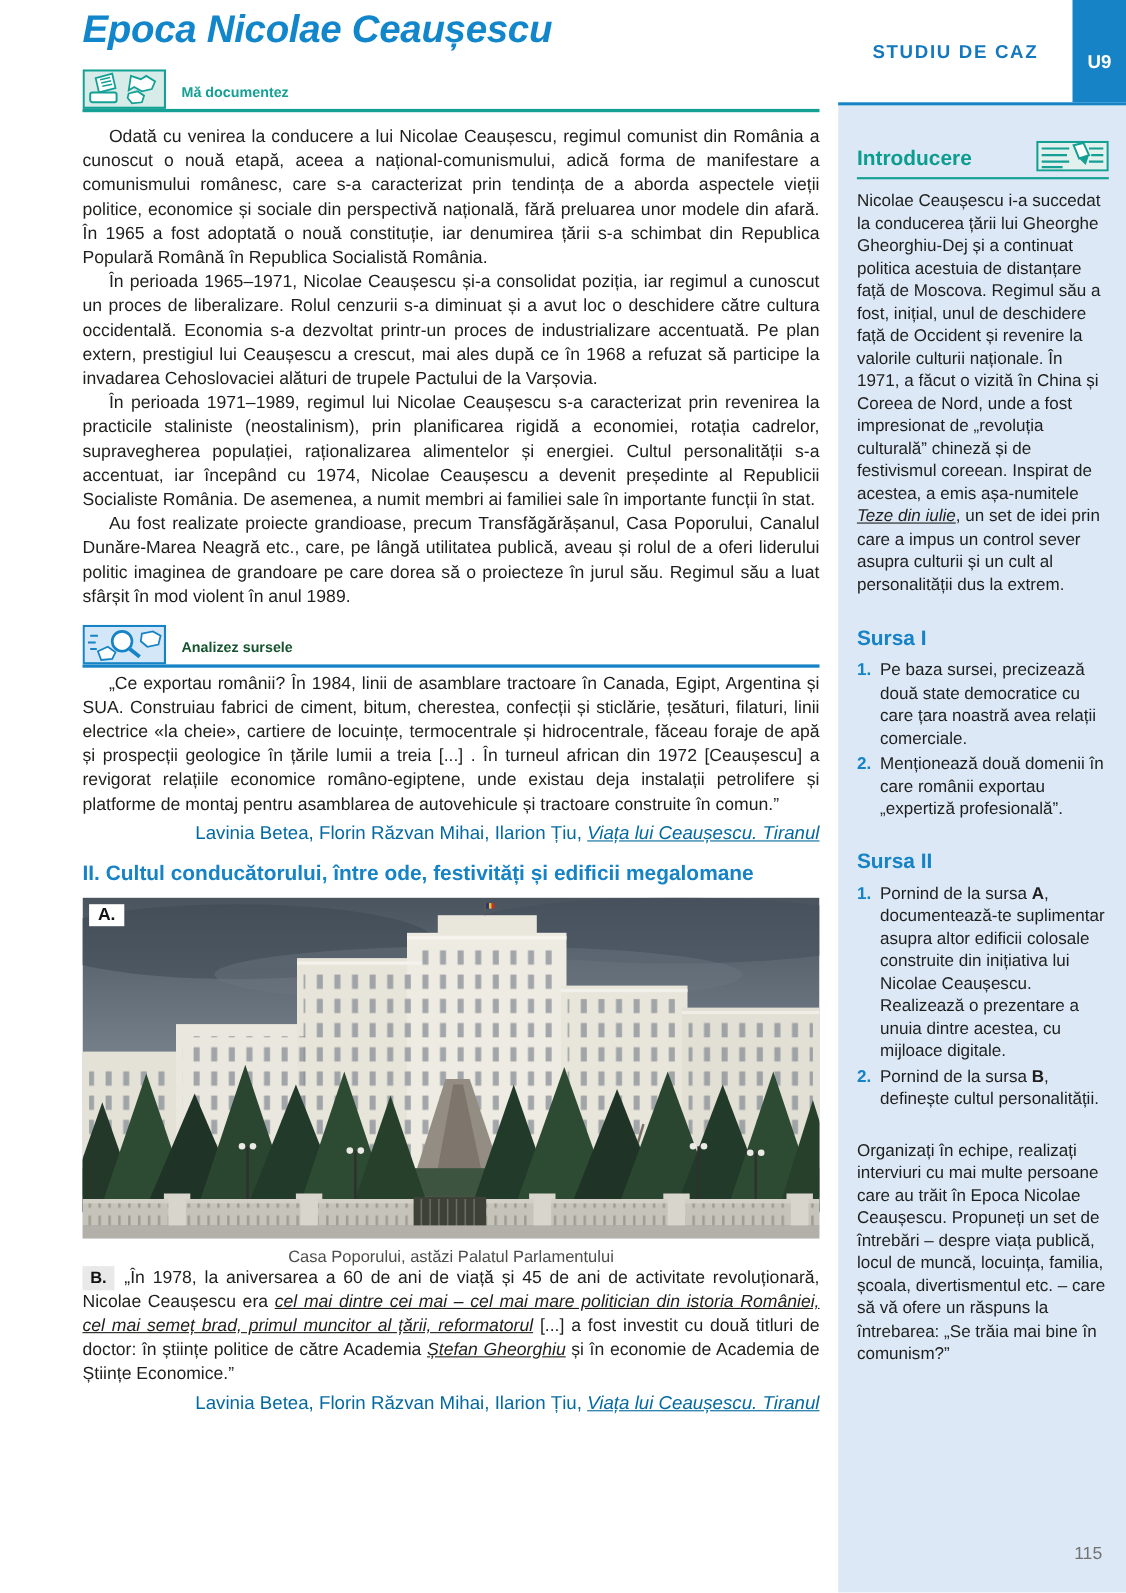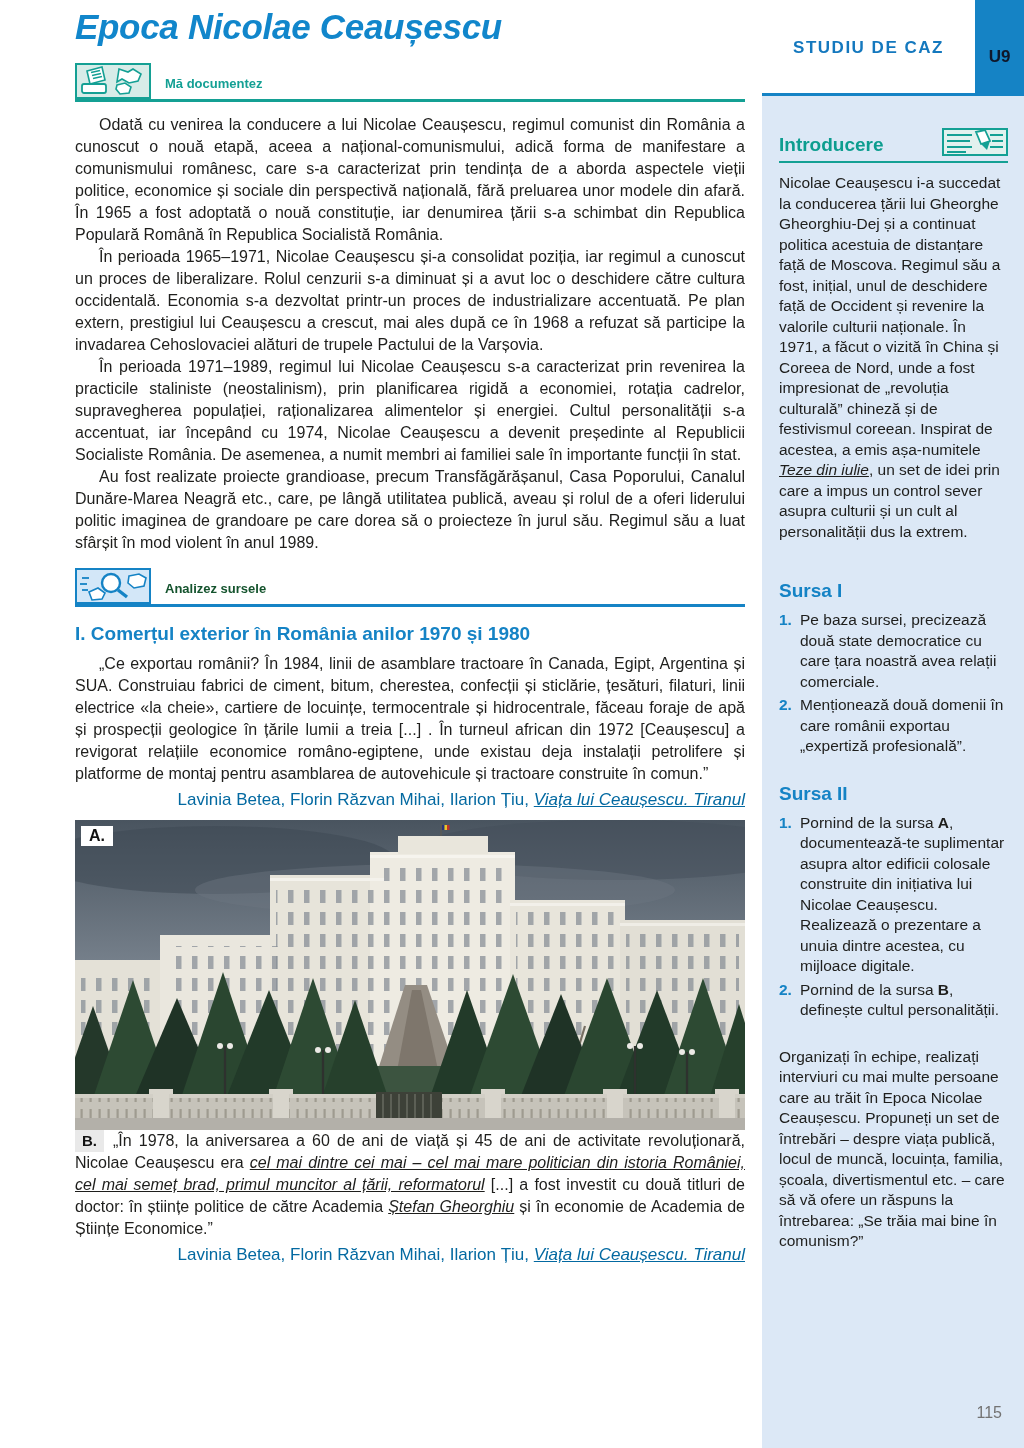--- a/index.html
+++ b/index.html
@@ -5,21 +5,21 @@
   html,body{margin:0;padding:0;background:#ffffff;}
   .page{position:relative;width:1024px;height:1448px;background:#fff;overflow:hidden;
         font-family:"Liberation Sans",sans-serif;color:#1e1e1c;}
   .it{font-style:italic;text-decoration:underline;} .bd{font-weight:700;}
 
   
   .kicker{position:absolute;left:762px;top:38px;width:213px;text-align:center;
           font-size:17px;font-weight:700;letter-spacing:1.5px;color:#1478be;}
   .unit-box{position:absolute;left:975px;top:0;width:49px;height:93px;background:#1583c5;
             display:flex;align-items:flex-end;justify-content:center;padding-bottom:26px;box-sizing:border-box;
-            color:#0f172a;font-size:17px;font-weight:700;}
+            color:#ffffff;font-size:17px;font-weight:700;}
   .header-rule{position:absolute;left:762px;top:93px;width:262px;height:3px;background:#1583c5;}
 
   
   .main{position:absolute;left:75px;top:0;width:670px;}
   h1.title{margin:5px 0 0 0;font-size:35px;line-height:44px;font-weight:700;font-style:italic;
            color:#1186cb;letter-spacing:-0.3px;}
   .band{margin-top:14px;display:flex;align-items:flex-end;gap:14px;padding-bottom:0;}
   .band.teal{border-bottom:3px solid #14a094;}
   .band.blue{border-bottom:3px solid #1583c5;}
   .band-icon{display:block;line-height:0;}
@@ -106,24 +106,24 @@
           <line x1="7" y1="22" x2="13" y2="22" stroke="#1583c5" stroke-width="1.8"></line>
           <path d="M14,24 l9,-4 7,5 -3,6 -10,1 z" fill="#fff" stroke="#1583c5" stroke-width="1.6"></path>
           <circle cx="36" cy="15" r="9" fill="#fff" stroke="#1583c5" stroke-width="2.4"></circle>
           <line x1="43" y1="22" x2="52" y2="29" stroke="#1583c5" stroke-width="3.4"></line>
           <path d="M54,8 l10,-2 7,4 -2,8 -10,2 -6,-5 z" fill="#fff" stroke="#1583c5" stroke-width="1.6"></path>
         </svg>
       </span>
       <span class="band-label">Analizez sursele</span>
     </div>
 
-    <div class="sec-head">I. Comerțul exterior în România anilor 1970 și 1980</div>
     <p class="quote">„Ce exportau românii? În 1984, linii de asamblare tractoare în Canada, Egipt, Argentina și SUA. Construiau fabrici de ciment, bitum, cherestea, confecții și sticlărie, țesături, filaturi, linii electrice «la cheie», cartiere de locuințe, termocentrale și hidrocentrale, făceau foraje de apă și prospecții geologice în țările lumii a treia [...] . În turneul african din 1972 [Ceaușescu] a revigorat relațiile economice româno-egiptene, unde existau deja instalații petrolifere și platforme de montaj pentru asamblarea de autovehicule și tractoare construite în comun.”</p>
     <div class="attr"><span>Lavinia Betea, Florin Răzvan Mihai, Ilarion Țiu, </span><span class="it">Viața lui Ceaușescu. Tiranul</span></div>
 
+    <div class="sec-head">II. Cultul conducătorului, între ode, festivități și edificii megalomane</div>
 
     <div class="photo">
       <svg width="670" height="310" viewBox="0 0 670 310">
         <defs>
           <linearGradient id="sky" x1="0" y1="0" x2="0" y2="1">
             <stop offset="0" stop-color="#49545f"></stop>
             <stop offset="0.55" stop-color="#7e8893"></stop>
             <stop offset="1" stop-color="#9aa3ab"></stop>
           </linearGradient>
           <pattern id="win" patternUnits="userSpaceOnUse" width="16" height="22">
@@ -235,29 +235,30 @@
             <line x1="332" y1="274" x2="332" y2="299"></line>
           <line x1="340" y1="274" x2="340" y2="299"></line>
             <line x1="348" y1="274" x2="348" y2="299"></line>
           <line x1="356" y1="274" x2="356" y2="299"></line>
         </g>
         <rect x="0" y="298" width="670" height="12" fill="#b3b0a9"></rect>
       </svg>
       <span class="photo-label">A.</span>
     </div>
 
+    <div class="caption">Casa Poporului, astăzi Palatul Parlamentului</div>
 
     <p class="bq"><span class="plabel">B.</span><span><span>„În 1978, la aniversarea a 60 de ani de viață și 45 de ani de activitate revoluționară, Nicolae Ceaușescu era </span><span class="it">cel mai dintre cei mai – cel mai mare politician din istoria României, cel mai semeț brad, primul muncitor al țării, reformatorul</span><span> [...]  a fost investit cu două titluri de doctor: în științe politice de către Academia </span><span class="it">Ștefan Gheorghiu</span><span> și în economie de Academia de Științe Economice.”</span></span></p>
     <div class="attr"><span>Lavinia Betea, Florin Răzvan Mihai, Ilarion Țiu, </span><span class="it">Viața lui Ceaușescu. Tiranul</span></div>
 
   </div>
 
   <div class="sidebar">
 
-    <div class="sb-sec" style="margin-bottom:38px;">
+    <div class="sb-sec" style="margin-bottom:28px;">
       <div class="sb-head teal">
         <span class="sb-title teal-t">Introducere</span>
         <span style="line-height:0;">
           <svg width="66" height="28" viewBox="0 0 66 28">
             <rect x="1" y="1" width="64" height="26" fill="#e2f1ee" stroke="#14a094" stroke-width="2"></rect>
             <line x1="5" y1="7" x2="30" y2="7" stroke="#14a094" stroke-width="2"></line>
             <line x1="5" y1="13" x2="28" y2="13" stroke="#14a094" stroke-width="2"></line>
             <line x1="5" y1="19" x2="30" y2="19" stroke="#14a094" stroke-width="2"></line>
             <line x1="5" y1="24" x2="24" y2="24" stroke="#14a094" stroke-width="2"></line>
             <line x1="48" y1="7" x2="61" y2="7" stroke="#14a094" stroke-width="2"></line>

